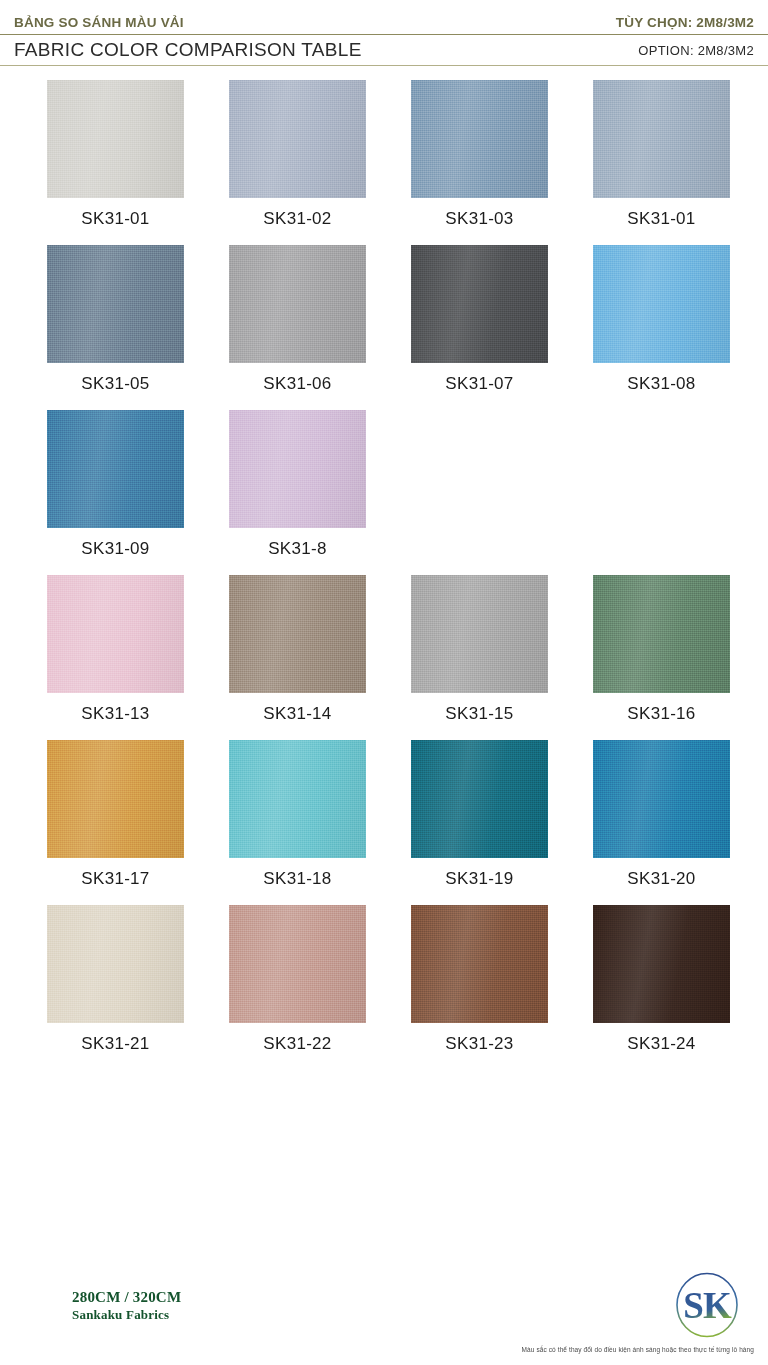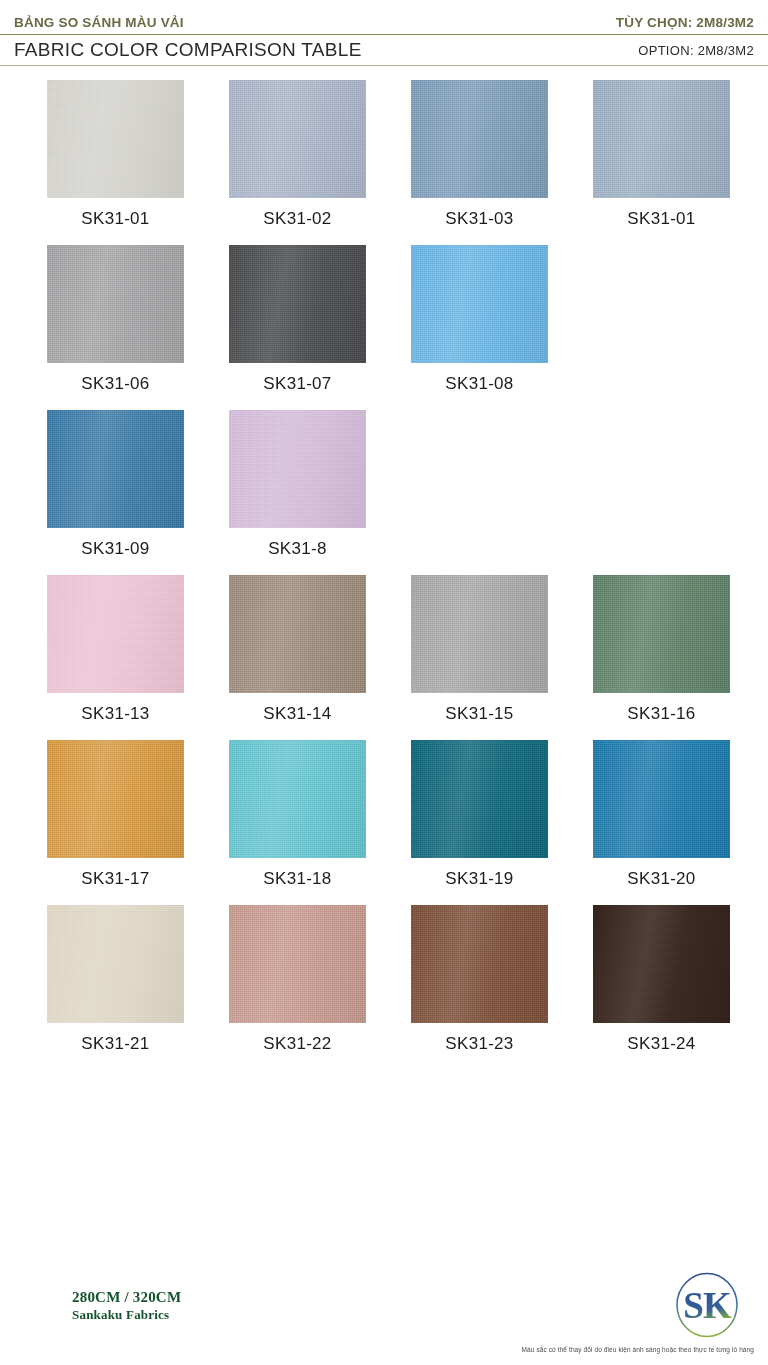--- a/index.html
+++ b/index.html
@@ -197,20 +197,24 @@
       <div class="swatch" style="background-color: rgb(127, 156, 182);"></div>
       <div class="code">SK31-03</div>
     </div>
     <div class="cell">
       <div class="swatch" style="background-color: rgb(157, 174, 192);"></div>
       <div class="code">SK31-01</div>
     </div>
   </div>
 
   <div class="row">
+    <div class="cell">
+      <div class="swatch" style="background-color: rgb(107, 127, 146);"></div>
+      <div class="code">SK31-05</div>
+    </div>
     <div class="cell">
       <div class="swatch" style="background-color: rgb(163, 163, 165);"></div>
       <div class="code">SK31-06</div>
     </div>
     <div class="cell">
       <div class="swatch" style="background-color: rgb(75, 77, 80);"></div>
       <div class="code">SK31-07</div>
     </div>
     <div class="cell">
       <div class="swatch" style="background-color: rgb(108, 180, 224);"></div>

